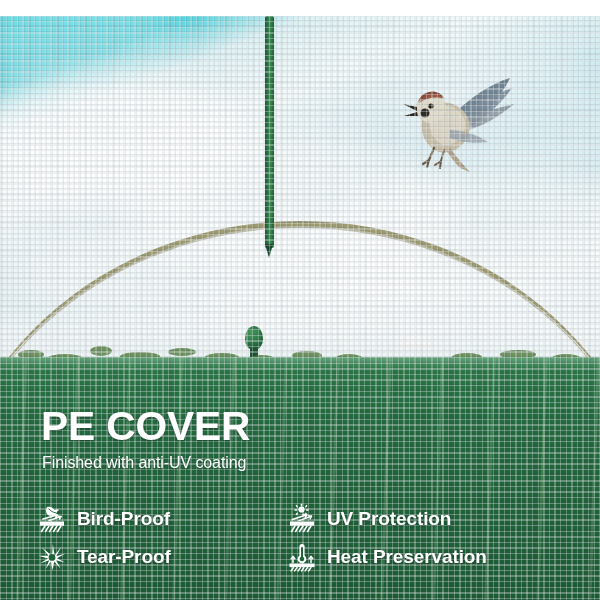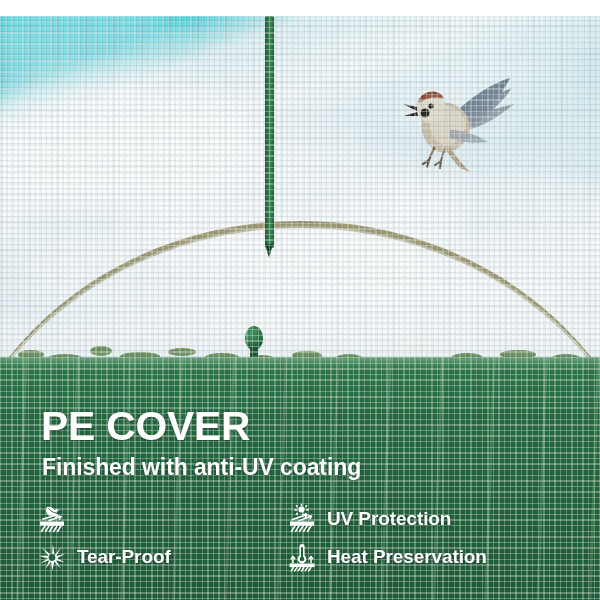--- a/index.html
+++ b/index.html
@@ -159,22 +159,22 @@
     font-size:40px;
     letter-spacing:-0.2px;
     line-height:1;
     transform:scaleX(1.02);
     transform-origin:left center;
     text-shadow:0 1px 3px rgba(0,0,0,0.35);
   }
   .subhead{
     position:absolute;left:42px;top:62px;
     color:#ffffff;
-    font-weight:bold;
-    font-size:23px;
+    font-weight:normal;
+    font-size:16px;
     letter-spacing:-0.1px;
     text-shadow:0 1px 3px rgba(0,0,0,0.35);
   }
 
   .features{
     position:absolute;left:36px;top:108px;width:530px;
     display:grid;
     grid-template-columns:250px 250px;
     grid-auto-rows:38px;
     column-gap:0px;row-gap:0px;
@@ -283,20 +283,21 @@
             <path d="M6 15 L20 11" stroke="#fff" stroke-width="1.7" fill="none" stroke-linecap="round"></path>
             <path d="M20 11 L16.6 10.3 M20 11 L18.6 13.9" stroke="#fff" stroke-width="1.7" fill="none" stroke-linecap="round"></path>
             <path d="M12 16.5 L24 12.6" stroke="#fff" stroke-width="1.5" fill="none" stroke-linecap="round"></path>
             <path d="M24 12.6 L20.8 12.1 M24 12.6 L22.5 15.2" stroke="#fff" stroke-width="1.5" fill="none" stroke-linecap="round"></path>
 
             <rect x="3" y="17.5" width="24" height="4.2" fill="#fff"></rect>
 
             <path d="M4.5 27.5 L8 22 M8.5 27.5 L12 22 M12.5 27.5 L16 22 M16.5 27.5 L20 22 M20.5 27.5 L24 22" stroke="#fff" stroke-width="1.5" fill="none" stroke-linecap="round"></path>
           </svg>
         </span>
+        <span class="flabel">Bird-Proof</span>
       </div>
 
       <div class="feature">
         <span class="ficon">
           <svg width="30" height="30" viewBox="0 0 30 30">
 
             <circle cx="14.5" cy="5.5" r="3.1" fill="#fff"></circle>
             <g stroke="#fff" stroke-width="1.4" stroke-linecap="round">
               <path d="M14.5 0.3 L14.5 1.7"></path>
               <path d="M19.6 1.6 L18.8 2.8"></path>

